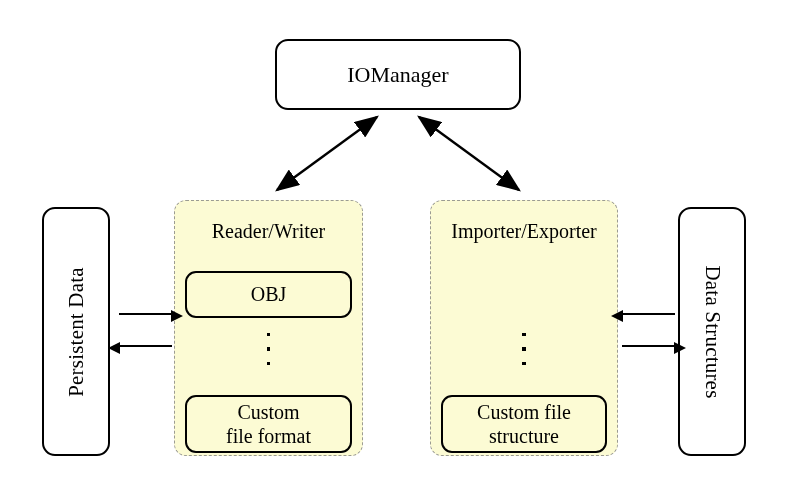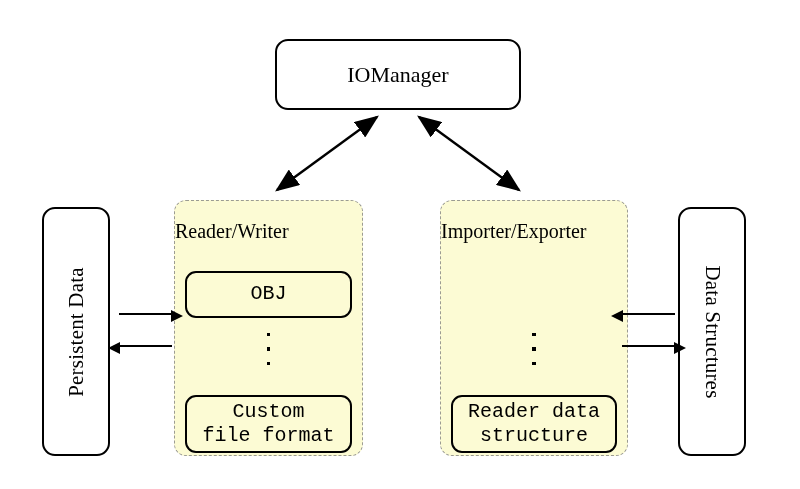--- a/index.html
+++ b/index.html
@@ -79,49 +79,48 @@
     border: 1.7px dashed #9b9b93;
     border-radius: 12px;
   }
   #panel-reader-writer {
     left: 174px;
     top: 200px;
     width: 189px;
     height: 256px;
   }
   #panel-importer-exporter {
-    left: 440px;
+    left: 430px;
     top: 200px;
     width: 188px;
     height: 256px;
   }
   .panel-title {
     position: absolute;
     left: 0;
     right: 0;
     top: 19px;
-    text-align: left;
+    text-align: center;
     font-size: 20px;
     white-space: nowrap;
   }
 
   
   .inner-box {
     position: absolute;
     box-sizing: border-box;
     border: 2.6px solid #000000;
     border-radius: 11px;
     background: #fcfbd4;
     display: flex;
     align-items: center;
     justify-content: center;
     text-align: center;
     font-size: 20px;
     line-height: 1.22;
-    font-family: Liberation Mono, monospace;
   }
   .inner-box.top    { left: 10px; right: 10px; top: 70px;  height: 47px; }
   .inner-box.bottom { left: 10px; right: 10px; top: 178px; height: 58px; margin-top: 16px; }
 
   
   .vdots {
     position: absolute;
     left: 0;
     right: 0;
     top: 128px;
@@ -226,21 +225,21 @@
   </div>
 
   <div class="panel" id="panel-importer-exporter">
     <div class="panel-title">Importer/Exporter</div>
     <div class="vdots">
       <span></span>
       <span></span>
       <span></span>
     </div>
     <div class="inner-box bottom">
-      <span style="white-space:pre-line">Reader data
+      <span style="white-space:pre-line">Custom file
 structure</span>
     </div>
   </div>
 
   <div class="h-arrow right" id="arrow-persistent-to-rw"></div>
   <div class="h-arrow left" id="arrow-rw-to-persistent"></div>
   <div class="h-arrow left" id="arrow-ds-to-ie"></div>
   <div class="h-arrow right" id="arrow-ie-to-ds"></div>
 
 </div>

